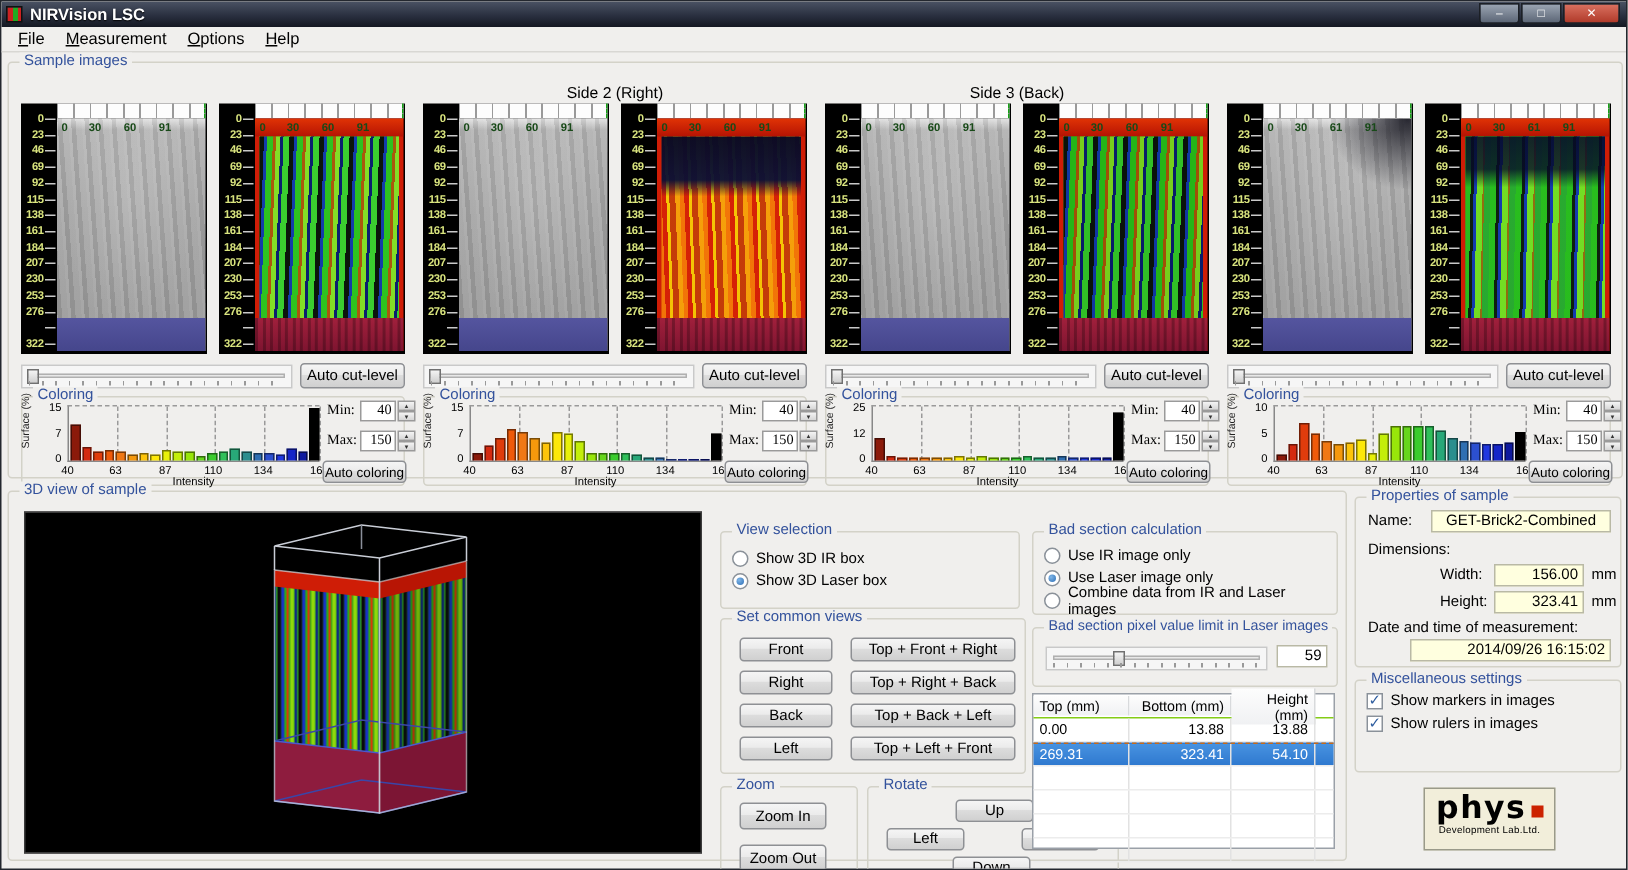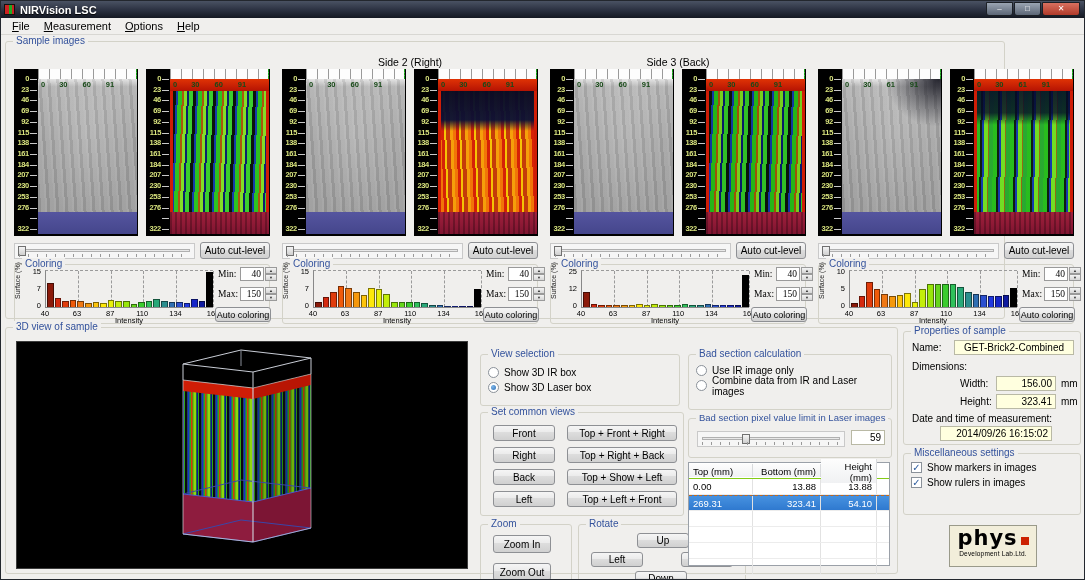--- a/index.html
+++ b/index.html
@@ -151,21 +151,21 @@
   <div id="titlebar">
     <div id="appicon"></div>
     <span id="apptitle">NIRVision LSC</span>
     <div class="winbtns">
       <div class="winbtn">–</div>
       <div class="winbtn">□</div>
       <div class="winbtn close">✕</div>
     </div>
   </div>
 
-  <div class="grp" id="grp-samples" style="left:4px;top:40px;width:1000px;height:278px;">
+  <div class="grp" id="grp-samples" style="left:4px;top:40px;width:1077px;height:278px;">
     <span class="grp-lbl">Sample images</span>
     <div id="panels">
         <div class="panel" style="left: 6px;">
           <div class="imgs">
             <div class="imgblock">
               <div class="vruler">
                 <div class="vtick" style="top: 10px;"></div>
                 <div class="vlab" style="top: 10px;">0</div>
                 <div class="vtick" style="top: 20.7143px;"></div>
                 <div class="vlab" style="top: 20.7143px;">23</div>
@@ -890,21 +890,21 @@
 
     <div class="grp" style="left:474px;top:84px;width:204px;height:104px;">
       <span class="grp-lbl">Set common views</span>
       <div id="viewbtns">
           <button class="btn viewbtn" style="left: 12px; top: 12px; width: 62px; height: 16px;">Front</button>
           <button class="btn viewbtn" style="left: 12px; top: 34px; width: 62px; height: 16px;">Right</button>
           <button class="btn viewbtn" style="left: 12px; top: 56px; width: 62px; height: 16px;">Back</button>
           <button class="btn viewbtn" style="left: 12px; top: 78px; width: 62px; height: 16px;">Left</button>
           <button class="btn viewbtn" style="left: 86px; top: 12px; width: 110px; height: 16px;">Top + Front + Right</button>
           <button class="btn viewbtn" style="left: 86px; top: 34px; width: 110px; height: 16px;">Top + Right + Back</button>
-          <button class="btn viewbtn" style="left: 86px; top: 56px; width: 110px; height: 16px;">Top + Show + Left</button>
+          <button class="btn viewbtn" style="left: 86px; top: 56px; width: 110px; height: 16px;">Top + Back + Left</button>
           <button class="btn viewbtn" style="left: 86px; top: 78px; width: 110px; height: 16px;">Top + Left + Front</button>
         </div>
     </div>
 
     <div class="grp" style="left:474px;top:196px;width:92px;height:66px;">
       <span class="grp-lbl">Zoom</span>
       <div id="zoombtns">
           <button class="btn viewbtn" style="left: 12px; top: 10px; width: 58px; height: 18px;">Zoom In</button>
           <button class="btn viewbtn" style="left: 12px; top: 38px; width: 58px; height: 18px;">Zoom Out</button>
         </div>
@@ -917,20 +917,24 @@
       <button class="btn viewbtn" style="left:102px;top:27px;width:52px;height:15px;">Right</button>
       <button class="btn viewbtn" style="left:56px;top:46px;width:52px;height:15px;">Down</button>
     </div>
 
     <div class="grp" style="left:682px;top:26px;width:204px;height:56px;">
       <span class="grp-lbl">Bad section calculation</span>
       <div id="badsel" style="padding-top:8px;">
           <div class="optrow">
             <span class="radio"></span>
             <span>Use IR image only</span>
+          </div>
+          <div class="optrow">
+            <span class="radio sel"></span>
+            <span>Use Laser image only</span>
           </div>
           <div class="optrow">
             <span class="radio"></span>
             <span>Combine data from IR and Laser images</span>
           </div>
         </div>
     </div>
 
     <div class="grp" style="left:682px;top:90px;width:204px;height:40px;">
       <span class="grp-lbl" style="font-size:9.5px;">Bad section pixel value limit in Laser images</span>
@@ -986,21 +990,21 @@
     <span class="plbl" style="left:8px;top:10px;">Name:</span>
     <div class="field" style="left:50px;top:8px;width:120px;text-align:center;">GET-Brick2-Combined</div>
     <span class="plbl" style="left:8px;top:29px;">Dimensions:</span>
     <span class="plbl" style="left:56px;top:46px;">Width:</span>
     <div class="field" style="left:92px;top:44px;width:60px;text-align:right;">156.00</div>
     <span class="plbl" style="left:157px;top:46px;">mm</span>
     <span class="plbl" style="left:56px;top:64px;">Height:</span>
     <div class="field" style="left:92px;top:62px;width:60px;text-align:right;">323.41</div>
     <span class="plbl" style="left:157px;top:64px;">mm</span>
     <span class="plbl" style="left:8px;top:81px;">Date and time of measurement:</span>
-    <div class="field" style="left:36px;top:94px;width:112px;text-align:right;">2014/09/26 16:15:02</div>
+    <div class="field" style="left:36px;top:94px;width:134px;text-align:right;">2014/09/26 16:15:02</div>
   </div>
 
   <div class="grp" style="left:902px;top:452px;width:178px;height:62px;">
     <span class="grp-lbl">Miscellaneous settings</span>
     <div id="miscitems" style="padding-top:6px;">
         <div class="optrow">
           <span class="cb">✓</span>
           <span>Show markers in images</span>
         </div>
         <div class="optrow">

